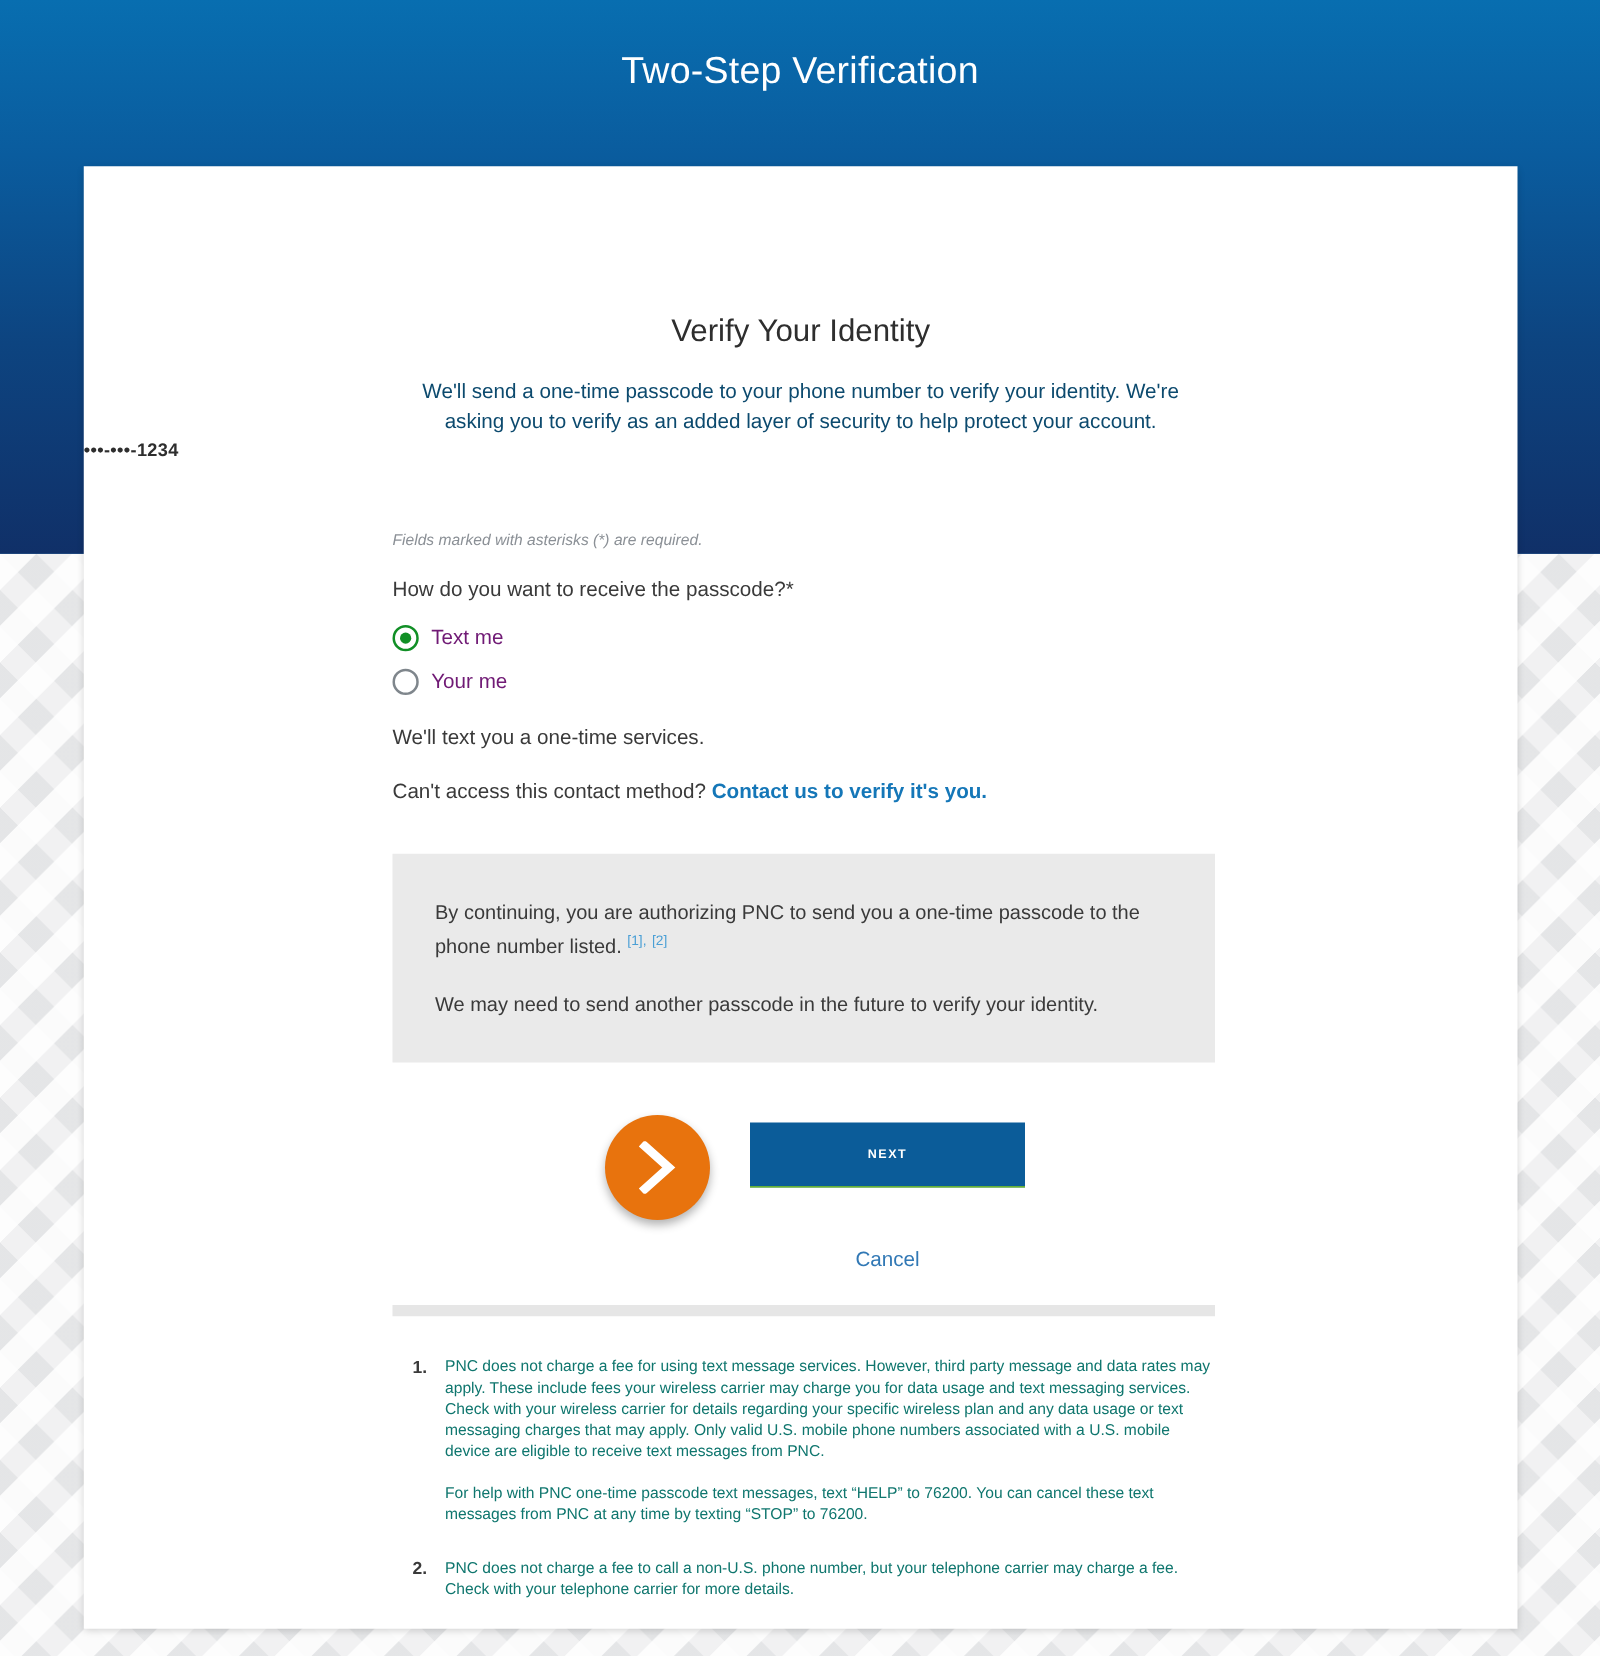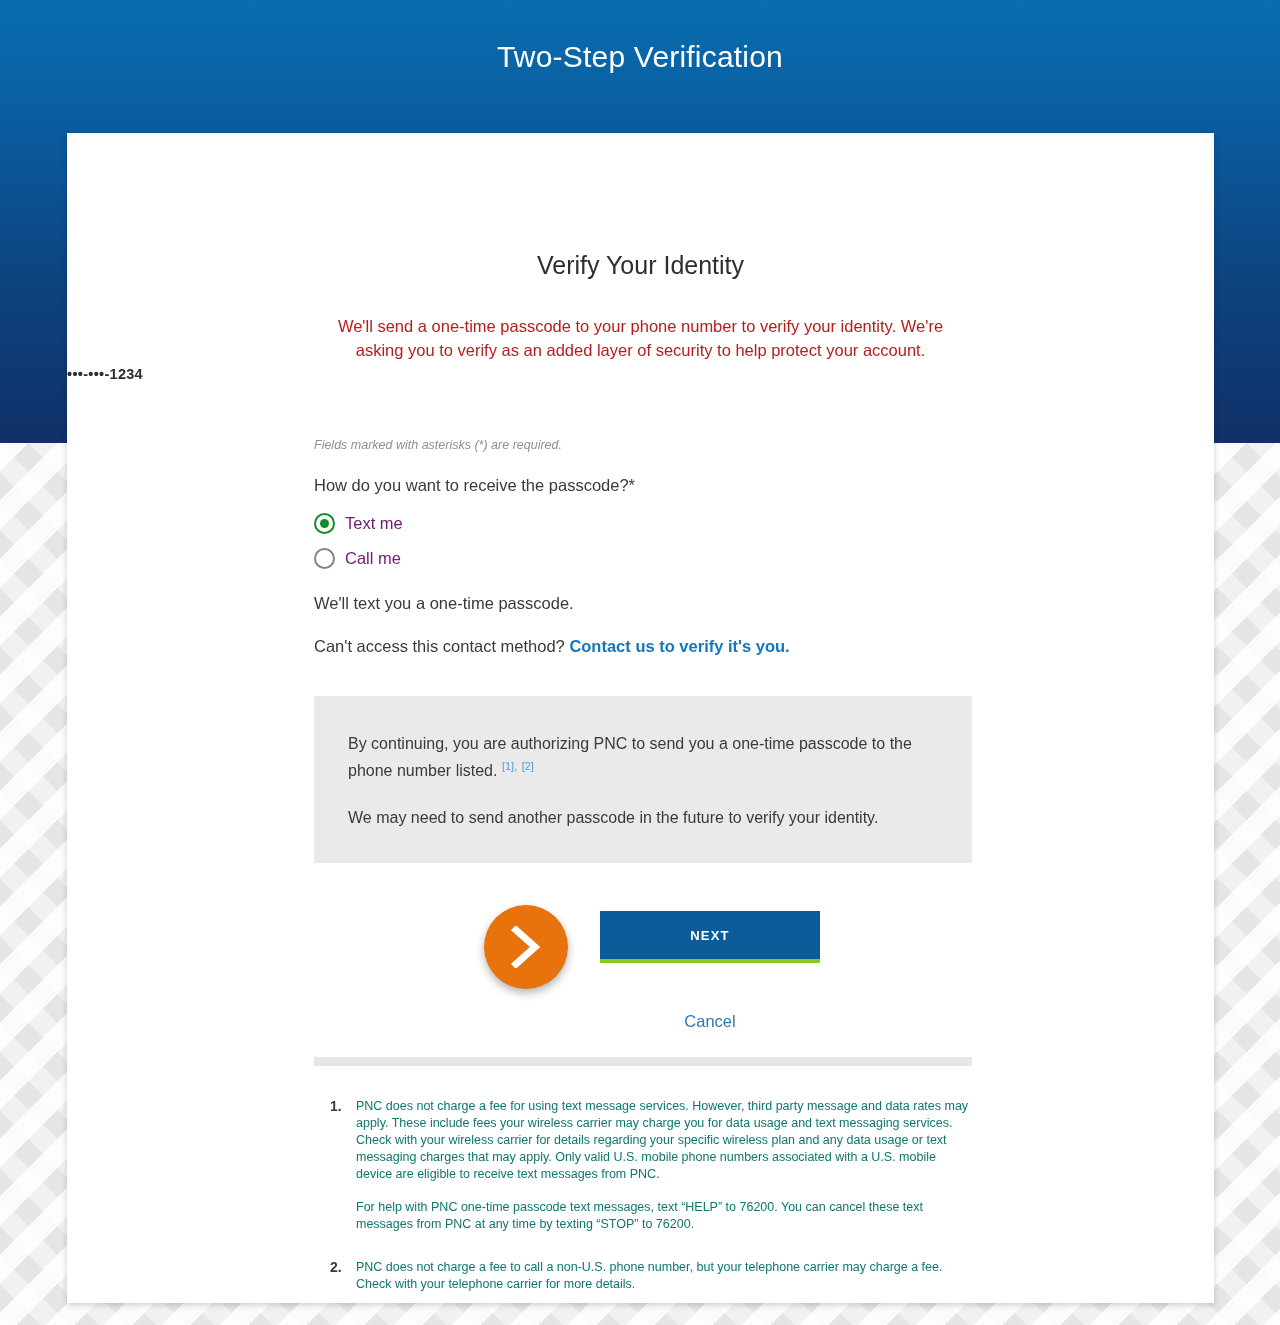--- a/index.html
+++ b/index.html
@@ -79,26 +79,26 @@
   
   .page-title {
     text-align: center;
     font-size: 25px;
     font-weight: 400;
     color: #2e2e2e;
     margin-top: 118px;
   }
 
   .intro {
-    margin: 34px auto 0;
+    margin: 21px auto 0;
     width: 640px;
     text-align: center;
     font-size: 16.5px;
     line-height: 24px;
-    color: #b91c1c;
+    color: #0c4a6e;
   }
 
   .phone-masked {
     font-size: 14.5px;
     font-weight: bold;
     color: #2e2e2e;
     margin-top: 4px;
     letter-spacing: 0.3px;
   }
 
@@ -223,23 +223,23 @@
   }
 
   .next-button {
     position: absolute;
     left: 286px;
     top: 12px;
     width: 220px;
     height: 52px;
     background: #0b5c99;
     border: none;
-    border-bottom: 4px solid #84cc16;
+    border-bottom: 1px solid #84cc16;
     color: #ffffff;
-    font-size: 13px;
+    font-size: 10px;
     font-weight: bold;
     letter-spacing: 1.2px;
     cursor: pointer;
     font-family: "Liberation Sans", sans-serif;
   }
 
   .cancel-link {
     position: absolute;
     left: 286px;
     top: 92px;
@@ -311,24 +311,24 @@
 
         <div class="question">How do you want to receive the passcode?*</div>
 
         <div class="radio-row">
           <span class="radio checked"></span>
           <span class="radio-label">Text me</span>
         </div>
 
         <div class="radio-row">
           <span class="radio"></span>
-          <span class="radio-label">Call me</span>
-        </div>
-
-        <div class="note-line">We'll text you a one-time passcode.</div>
+          <span class="radio-label">Your me</span>
+        </div>
+
+        <div class="note-line">We'll text you a one-time services.</div>
 
         <div class="contact-line">
           <span>Can't access this contact method?</span>
           <a class="link" href="#">Contact us to verify it's you.</a>
         </div>
 
         <div class="disclosure">
           <p>
             <span>By continuing, you are authorizing PNC to send you a one-time passcode to the phone number listed.</span>
             <a class="fn-ref" href="#">[1]</a><span class="fn-ref">,</span>

